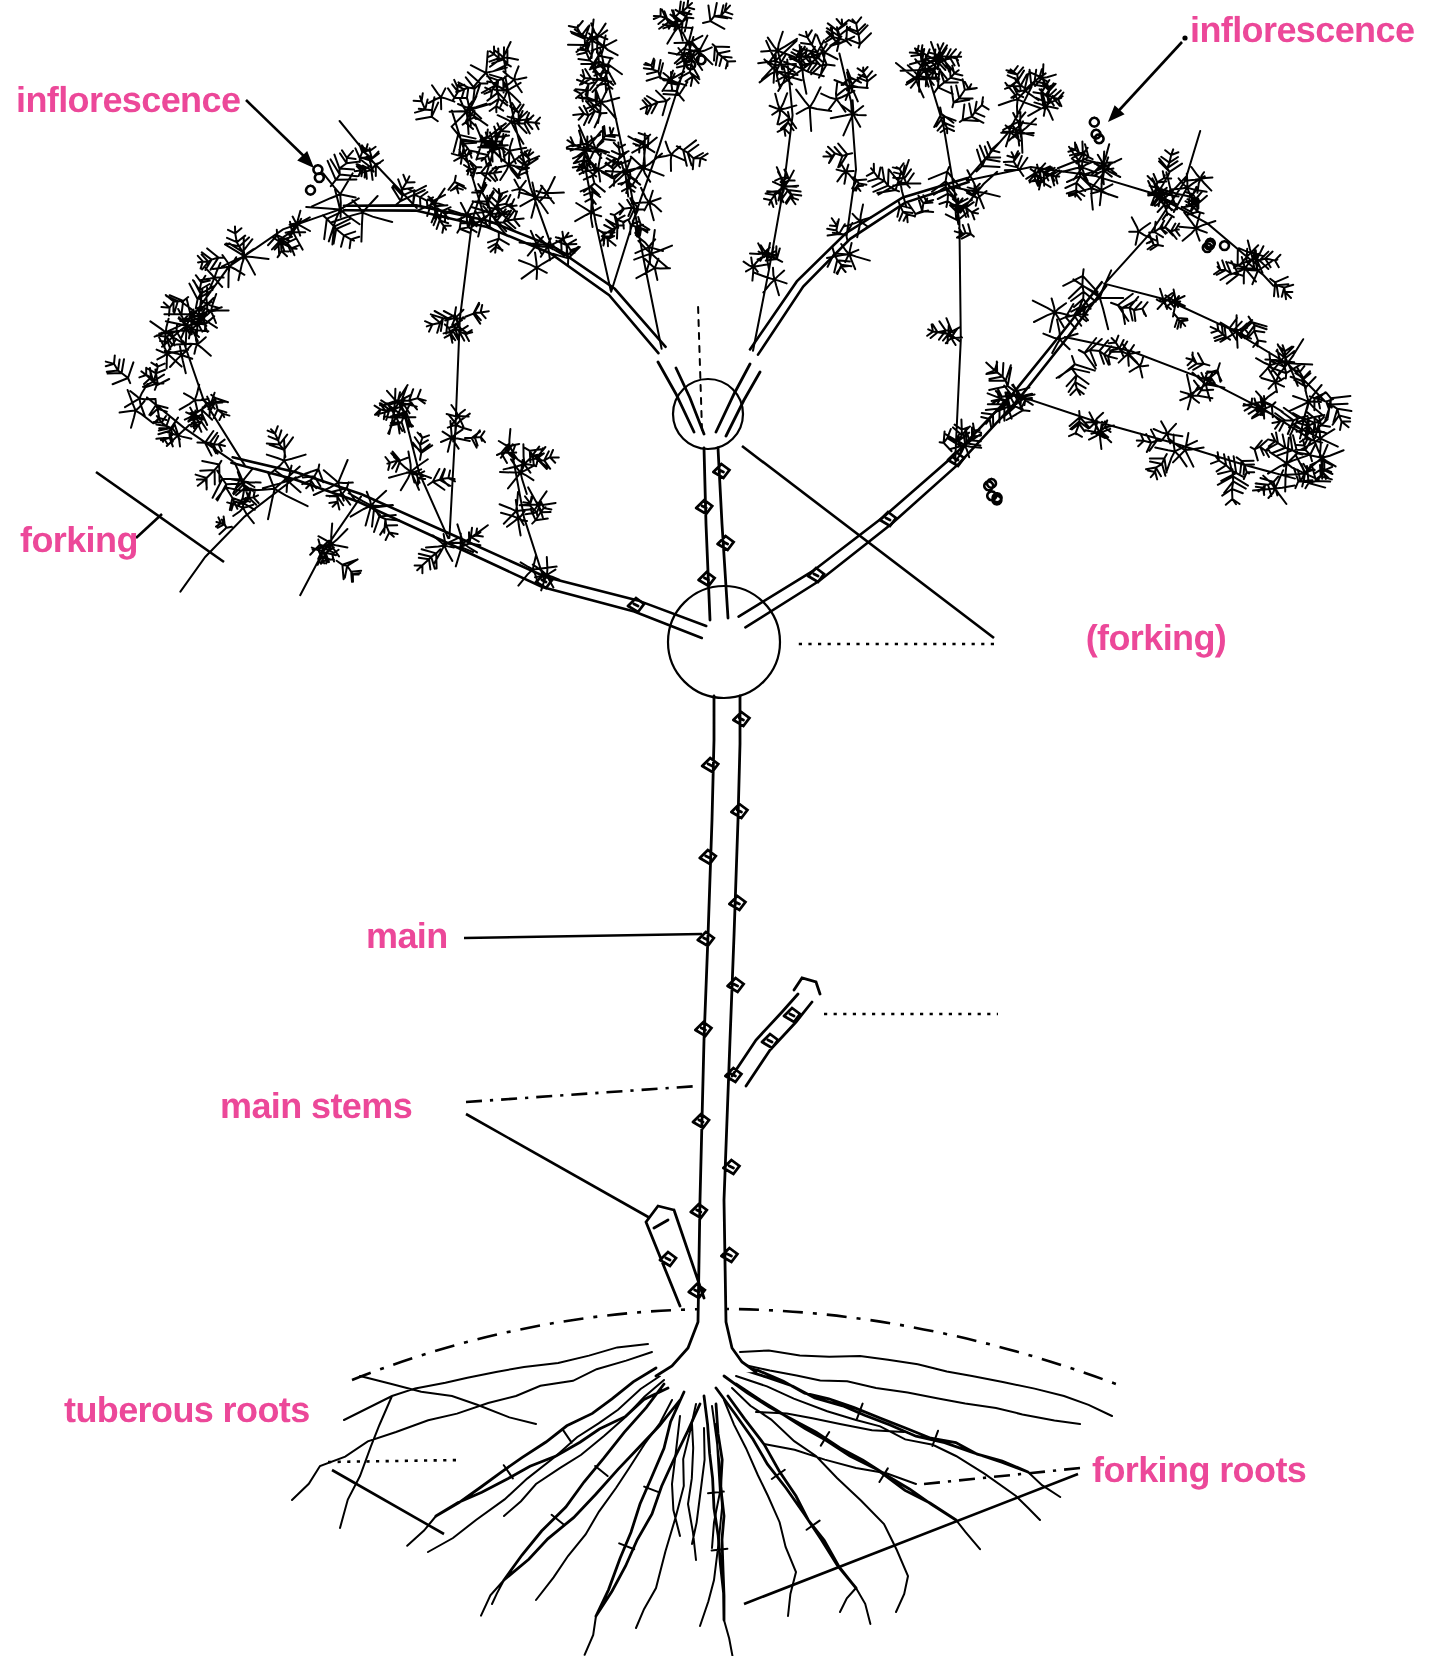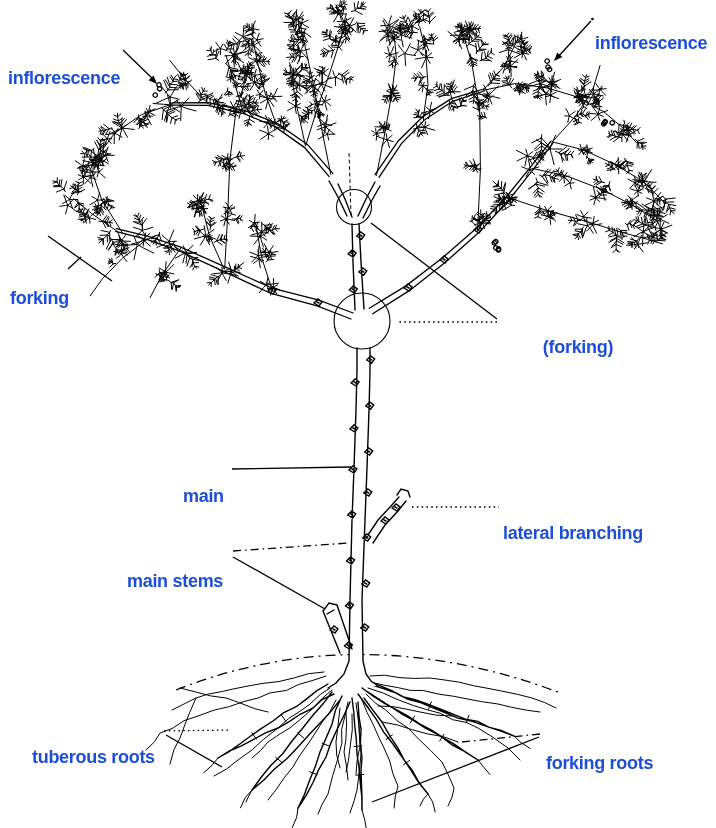--- a/index.html
+++ b/index.html
@@ -1,20 +1,20 @@
 <!DOCTYPE html>
 <html><head>
 <meta charset="utf-8">
 <style>
   html,body{margin:0;padding:0;background:#fff;}
   #figure{position:relative;width:716px;height:828px;background:#fff;overflow:hidden;
           font-family:"Liberation Sans",sans-serif;}
   #figure svg{position:absolute;left:0;top:0;}
-  .label{position:absolute;font:700 18px "Liberation Sans",sans-serif;color:#1d4ed8;
-         letter-spacing:-0.3px;white-space:nowrap;line-height:19px;margin-top:28px;}
+  .label{position:absolute;font:700 18px "Liberation Sans",sans-serif;color:#ec4899;
+         letter-spacing:-0.3px;white-space:nowrap;line-height:19px;}
   .label .ctr{text-align:center;padding-right:60px;}
 </style>
 </head>
 <body>
 
 <div id="figure">
 
   <svg id="plant-svg" width="716" height="828" viewBox="0 0 716 828">
 
     <g id="g-canopy">
@@ -60,17 +60,16 @@
     </g>
   </svg>
 
   <div class="label" style="left:8px;top:41px">inflorescence</div>
   <div class="label" style="left:595px;top:6px">inflorescence</div>
   <div class="label" style="left:10px;top:261px">forking</div>
   <div class="label" style="left:500px;top:310px;width:216px">
     <div class="ctr">(forking)</div>
   </div>
   <div class="label" style="left:183px;top:459px">main</div>
-  <div class="label" style="left:503px;top:496px">lateral branching</div>
-  <div class="label" style="left:127px;top:544px">main stems</div>
-  <div class="label" style="left:32px;top:720px">tuberous roots</div>
+  <div class="label" style="left:110px;top:544px">main stems</div>
+  <div class="label" style="left:32px;top:696px">tuberous roots</div>
   <div class="label" style="left:546px;top:726px">forking roots</div>
 </div>
 
 </body></html>

